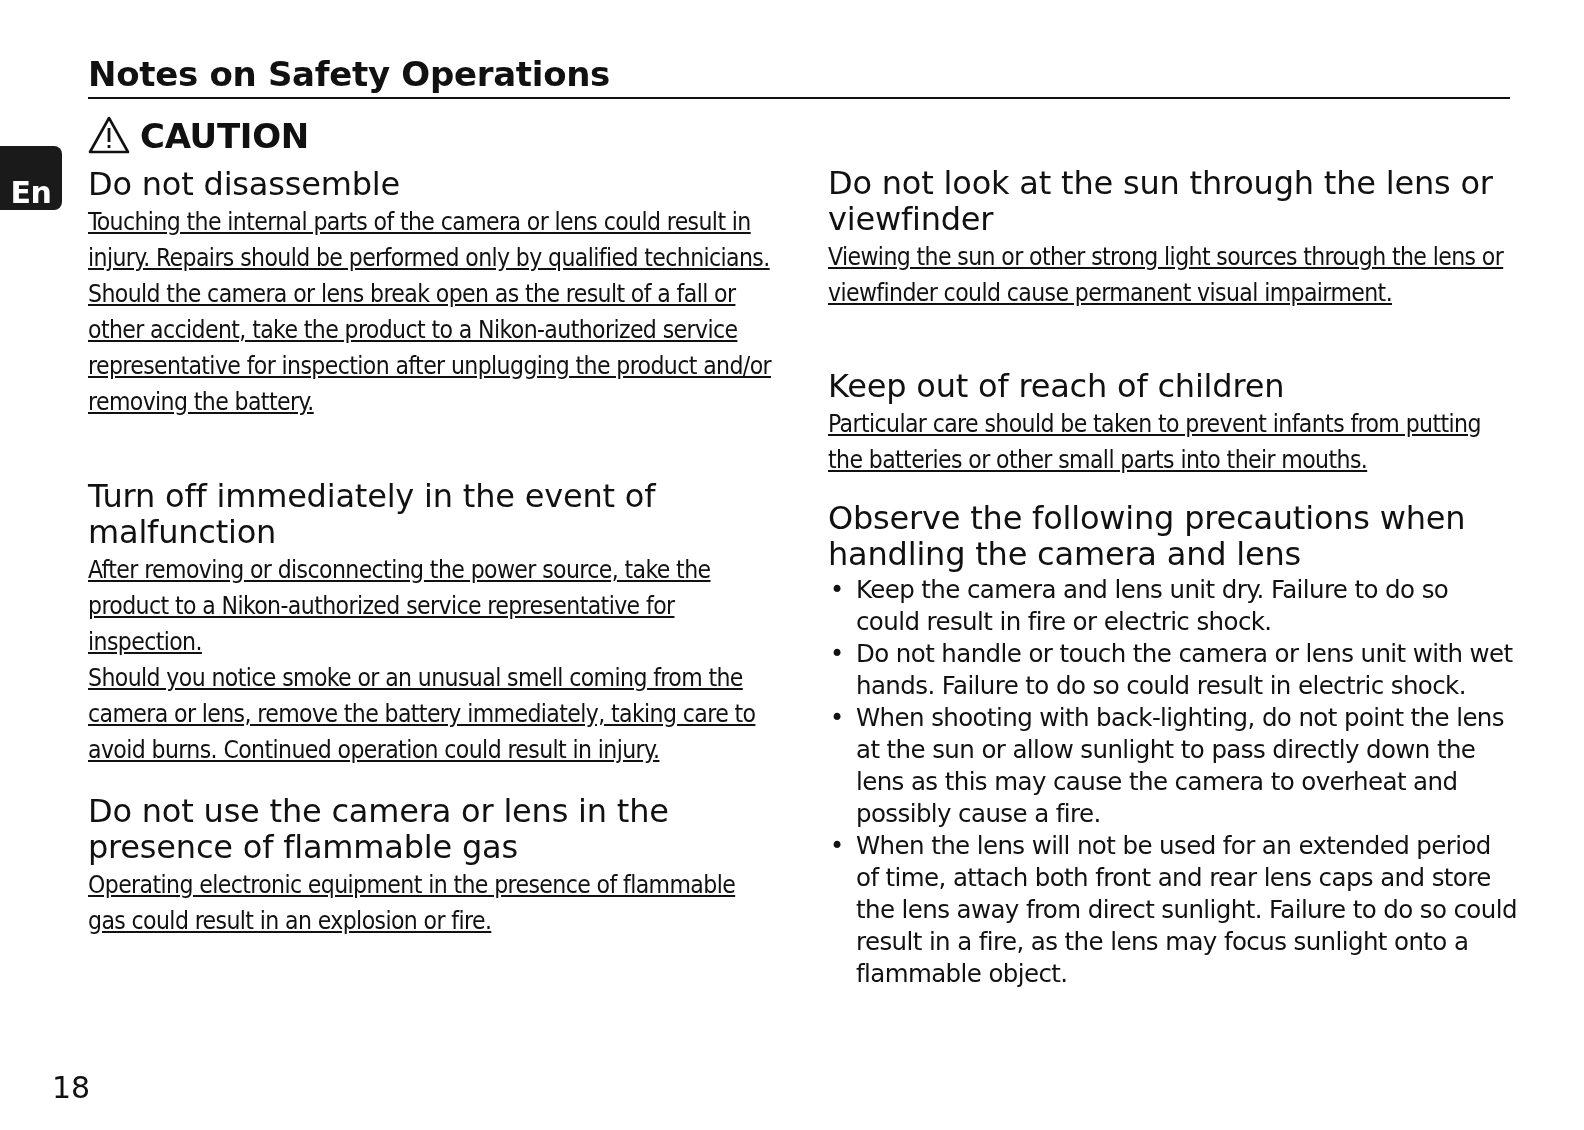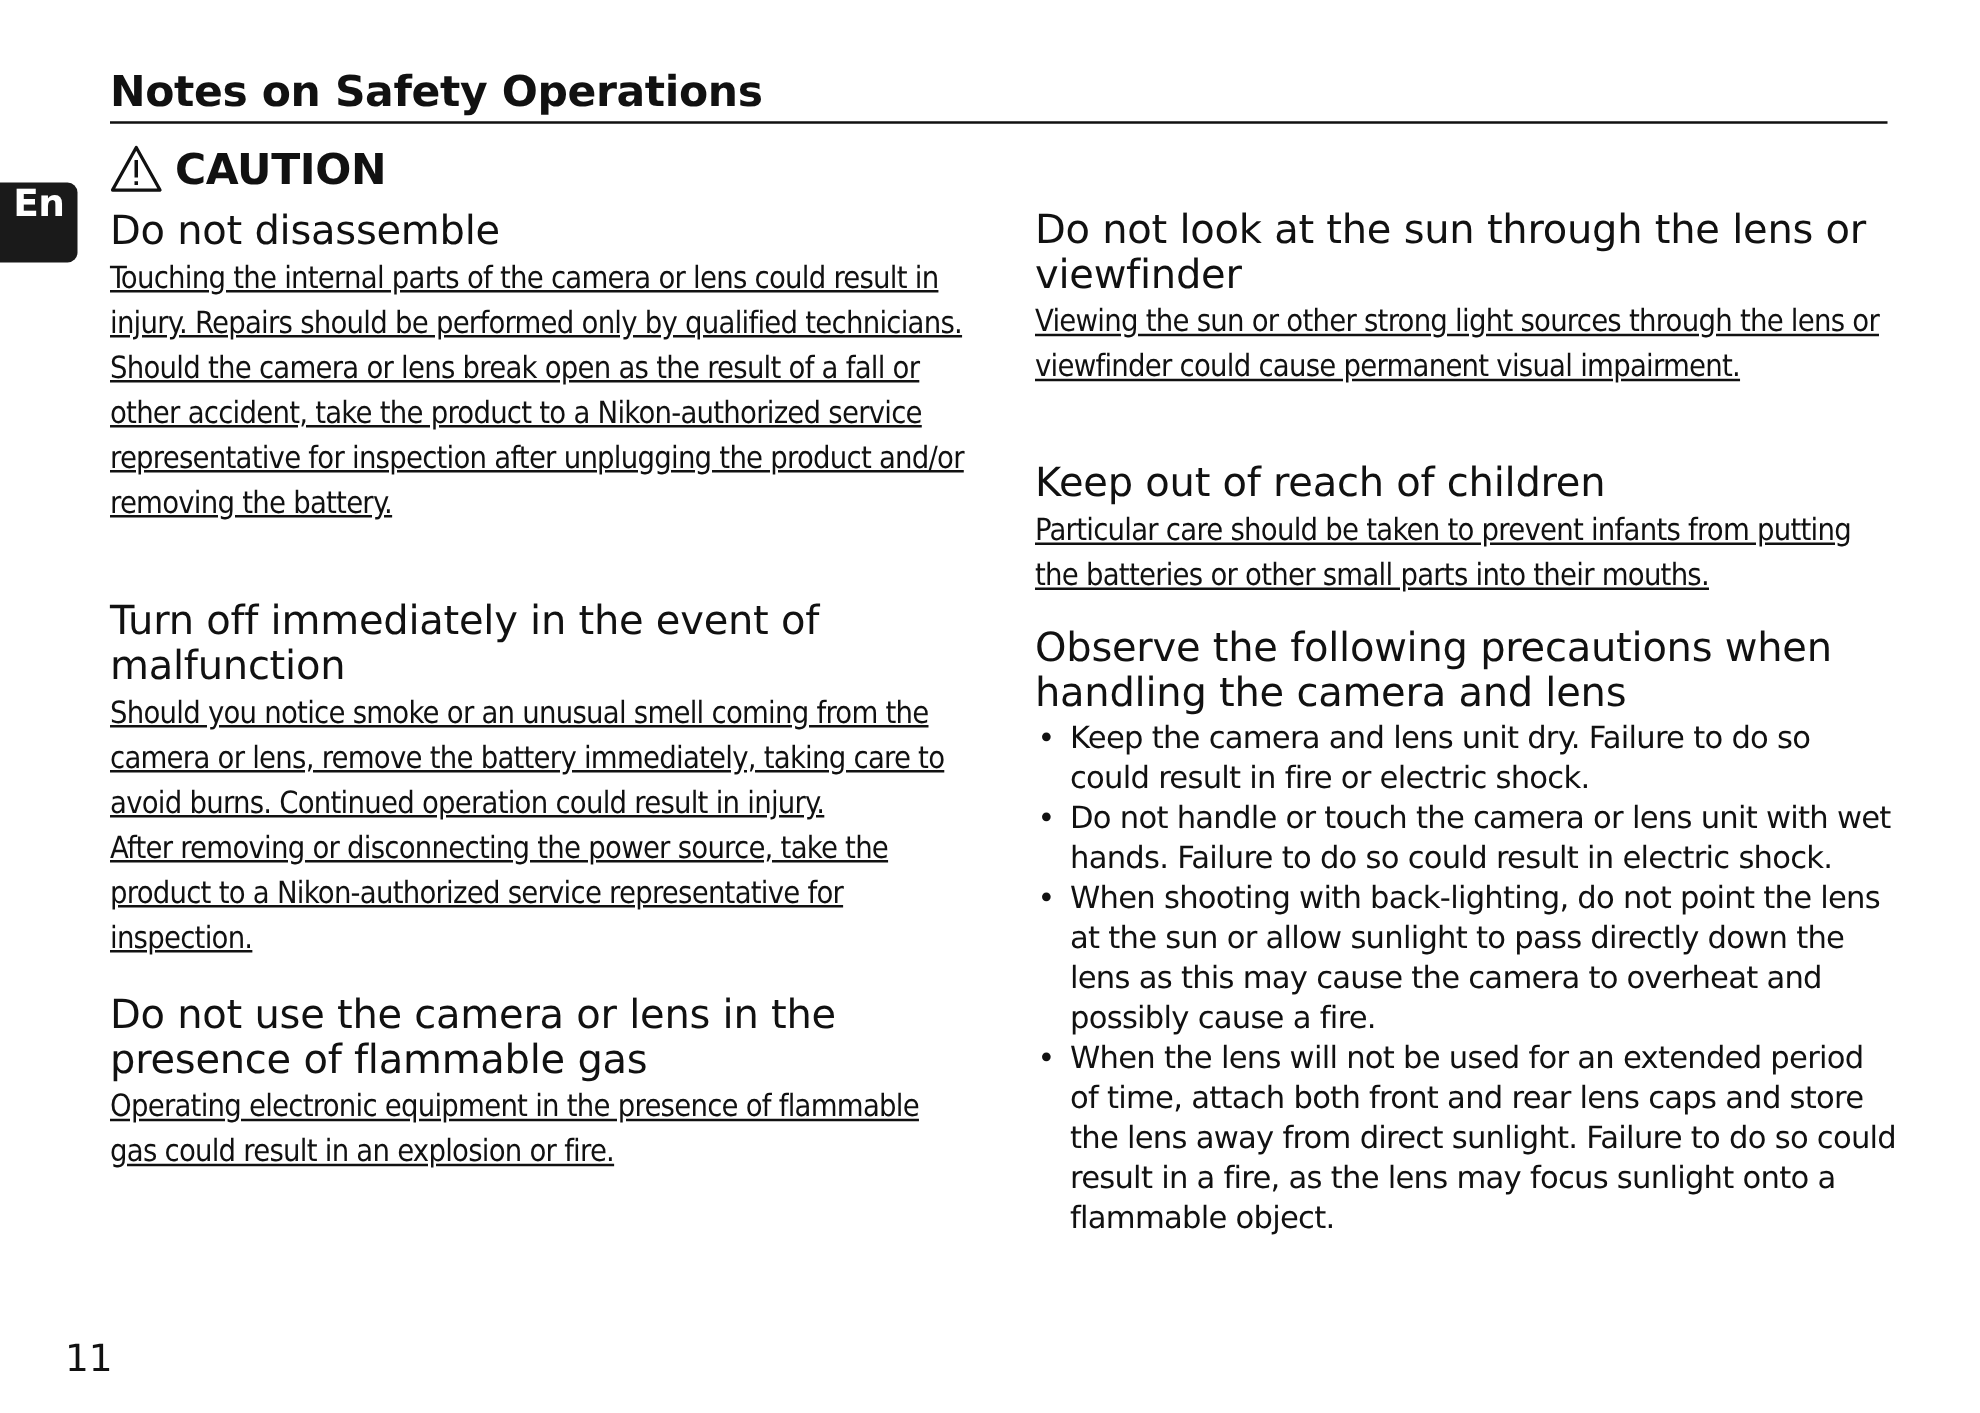--- a/index.html
+++ b/index.html
@@ -38,21 +38,21 @@
       left: 0;
       top: 146px;
       width: 62px;
       height: 64px;
       background: #1a1a1a;
       border-radius: 0 8px 8px 0;
       color: #ffffff;
       font-weight: bold;
       font-size: 30px;
       display: flex;
-      align-items: flex-start;
+      align-items: flex-end;
       justify-content: center;
       letter-spacing: -0.5px;
     }
     .caution {
       position: absolute;
       left: 88px;
       top: 116px;
       display: flex;
       align-items: flex-start;
       height: 46px;
@@ -143,22 +143,22 @@
   <div class="section" style="top:166px; width:690px;">
     <h2 class="sec-heading">Do not disassemble</h2>
     <div class="sec-body">
       <p>Touching the internal parts of the camera or lens could result in injury. Repairs should be performed only by qualified technicians. Should the camera or lens break open as the result of a fall or other accident, take the product to a Nikon-authorized service representative for inspection after unplugging the product and/or removing the battery.</p>
     </div>
   </div>
 
   <div class="section" style="top:478px; width:690px;">
     <h2 class="sec-heading">Turn off immediately in the event of malfunction</h2>
     <div class="sec-body">
+      <p>After removing or disconnecting the power source, take the product to a Nikon-authorized service representative for inspection.</p>
       <p>Should you notice smoke or an unusual smell coming from the camera or lens, remove the battery immediately, taking care to avoid burns. Continued operation could result in injury.</p>
-      <p>After removing or disconnecting the power source, take the product to a Nikon-authorized service representative for inspection.</p>
     </div>
   </div>
 
   <div class="section" style="top:793px; width:690px;">
     <h2 class="sec-heading">Do not use the camera or lens in the presence of flammable gas</h2>
     <div class="sec-body">
       <p>Operating electronic equipment in the presence of flammable gas could result in an explosion or fire.</p>
     </div>
   </div>
 </div>
@@ -182,13 +182,13 @@
     <h2 class="sec-heading">Observe the following precautions when handling the camera and lens</h2>
     <ul class="bullets">
       <li><span class="dot">•</span><span>Keep the camera and lens unit dry. Failure to do so could result in fire or electric shock.</span></li>
       <li><span class="dot">•</span><span>Do not handle or touch the camera or lens unit with wet hands. Failure to do so could result in electric shock.</span></li>
       <li><span class="dot">•</span><span>When shooting with back-lighting, do not point the lens at the sun or allow sunlight to pass directly down the lens as this may cause the camera to overheat and possibly cause a fire.</span></li>
       <li><span class="dot">•</span><span>When the lens will not be used for an extended period of time, attach both front and rear lens caps and store the lens away from direct sunlight. Failure to do so could result in a fire, as the lens may focus sunlight onto a flammable object.</span></li>
     </ul>
   </div>
 </div>
 
-<div class="page-number">11</div>
+<div class="page-number">18</div>
 
 </body></html>

